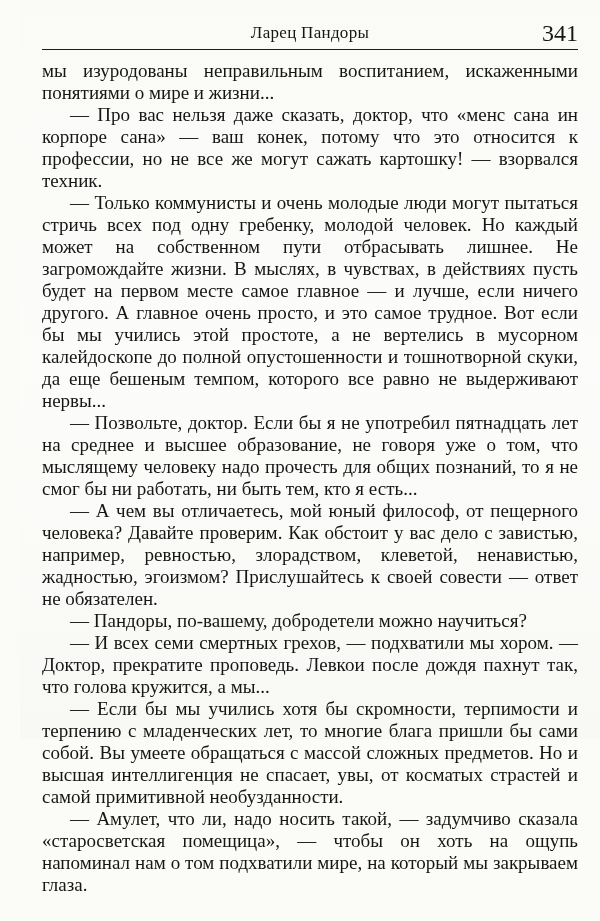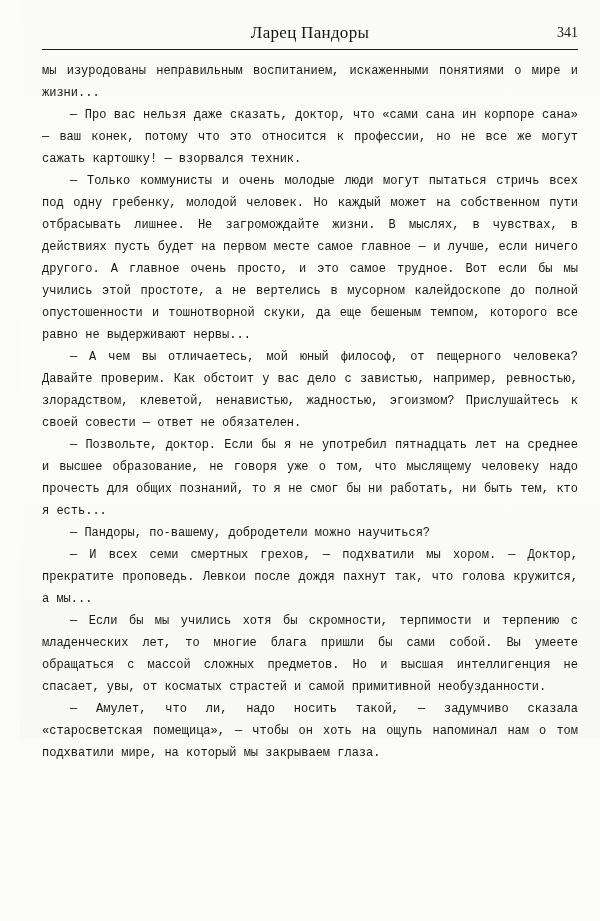--- a/index.html
+++ b/index.html
@@ -31,34 +31,33 @@
     line-height: 26px;
   }
   .running-title {
     display: inline-block;
     letter-spacing: 0.3px;
   }
   .page-number {
     position: absolute;
     right: 0;
     top: 0;
-    font-size: 14px;
+    font-size: 24px;
     line-height: 26px;
   }
   .header-rule {
     border: none;
     border-top: 1.5px solid #1c1c1c;
     margin: 3px 0 10px 0;
   }
   .page-body {
-    font-size: 12px;
+    font-size: 19px;
     line-height: 22px;
     text-align: justify;
     hyphens: auto;
-    font-family: Liberation Mono, monospace;
     -webkit-hyphens: auto;
   }
   .para {
     margin: 0;
     text-indent: 28px;
   }
   .para.continuation {
     text-indent: 0;
   }
 </style>
@@ -66,22 +65,22 @@
 <body>
 
 <div class="page">
   <header class="page-header">
     <span class="running-title">Ларец Пандоры</span>
     <span class="page-number">341</span>
   </header>
   <hr class="header-rule">
   <main class="page-body">
     <p class="para continuation">мы изуродованы неправильным воспитанием, искаженными понятиями о мире и жизни...</p>
-    <p class="para">— Про вас нельзя даже сказать, доктор, что «сами сана ин корпоре сана» — ваш конек, потому что это относится к профессии, но не все же могут сажать картошку! — взорвался техник.</p>
+    <p class="para">— Про вас нельзя даже сказать, доктор, что «менс сана ин корпоре сана» — ваш конек, потому что это относится к профессии, но не все же могут сажать картошку! — взорвался техник.</p>
     <p class="para">— Только коммунисты и очень молодые люди могут пытаться стричь всех под одну гребенку, молодой человек. Но каждый может на собственном пути отбрасывать лишнее. Не загромождайте жизни. В мыслях, в чувствах, в действиях пусть будет на первом месте самое главное — и лучше, если ничего другого. А главное очень просто, и это самое трудное. Вот если бы мы учились этой простоте, а не вертелись в мусорном калейдоскопе до полной опустошенности и тошнотворной скуки, да еще бешеным темпом, которого все равно не выдерживают нервы...</p>
+    <p class="para">— Позвольте, доктор. Если бы я не употребил пятнадцать лет на среднее и высшее образование, не говоря уже о том, что мыслящему человеку надо прочесть для общих познаний, то я не смог бы ни работать, ни быть тем, кто я есть...</p>
     <p class="para">— А чем вы отличаетесь, мой юный философ, от пещерного человека? Давайте проверим. Как обстоит у вас дело с завистью, например, ревностью, злорадством, клеветой, ненавистью, жадностью, эгоизмом? Прислушайтесь к своей совести — ответ не обязателен.</p>
-    <p class="para">— Позвольте, доктор. Если бы я не употребил пятнадцать лет на среднее и высшее образование, не говоря уже о том, что мыслящему человеку надо прочесть для общих познаний, то я не смог бы ни работать, ни быть тем, кто я есть...</p>
     <p class="para">— Пандоры, по-вашему, добродетели можно научиться?</p>
     <p class="para">— И всех семи смертных грехов, — подхватили мы хором. — Доктор, прекратите проповедь. Левкои после дождя пахнут так, что голова кружится, а мы...</p>
     <p class="para">— Если бы мы учились хотя бы скромности, терпимости и терпению с младенческих лет, то многие блага пришли бы сами собой. Вы умеете обращаться с массой сложных предметов. Но и высшая интеллигенция не спасает, увы, от косматых страстей и самой примитивной необузданности.</p>
     <p class="para">— Амулет, что ли, надо носить такой, — задумчиво сказала «старосветская помещица», — чтобы он хоть на ощупь напоминал нам о том подхватили мире, на который мы закрываем глаза.</p>
   </main>
 </div>
 
 </body></html>

